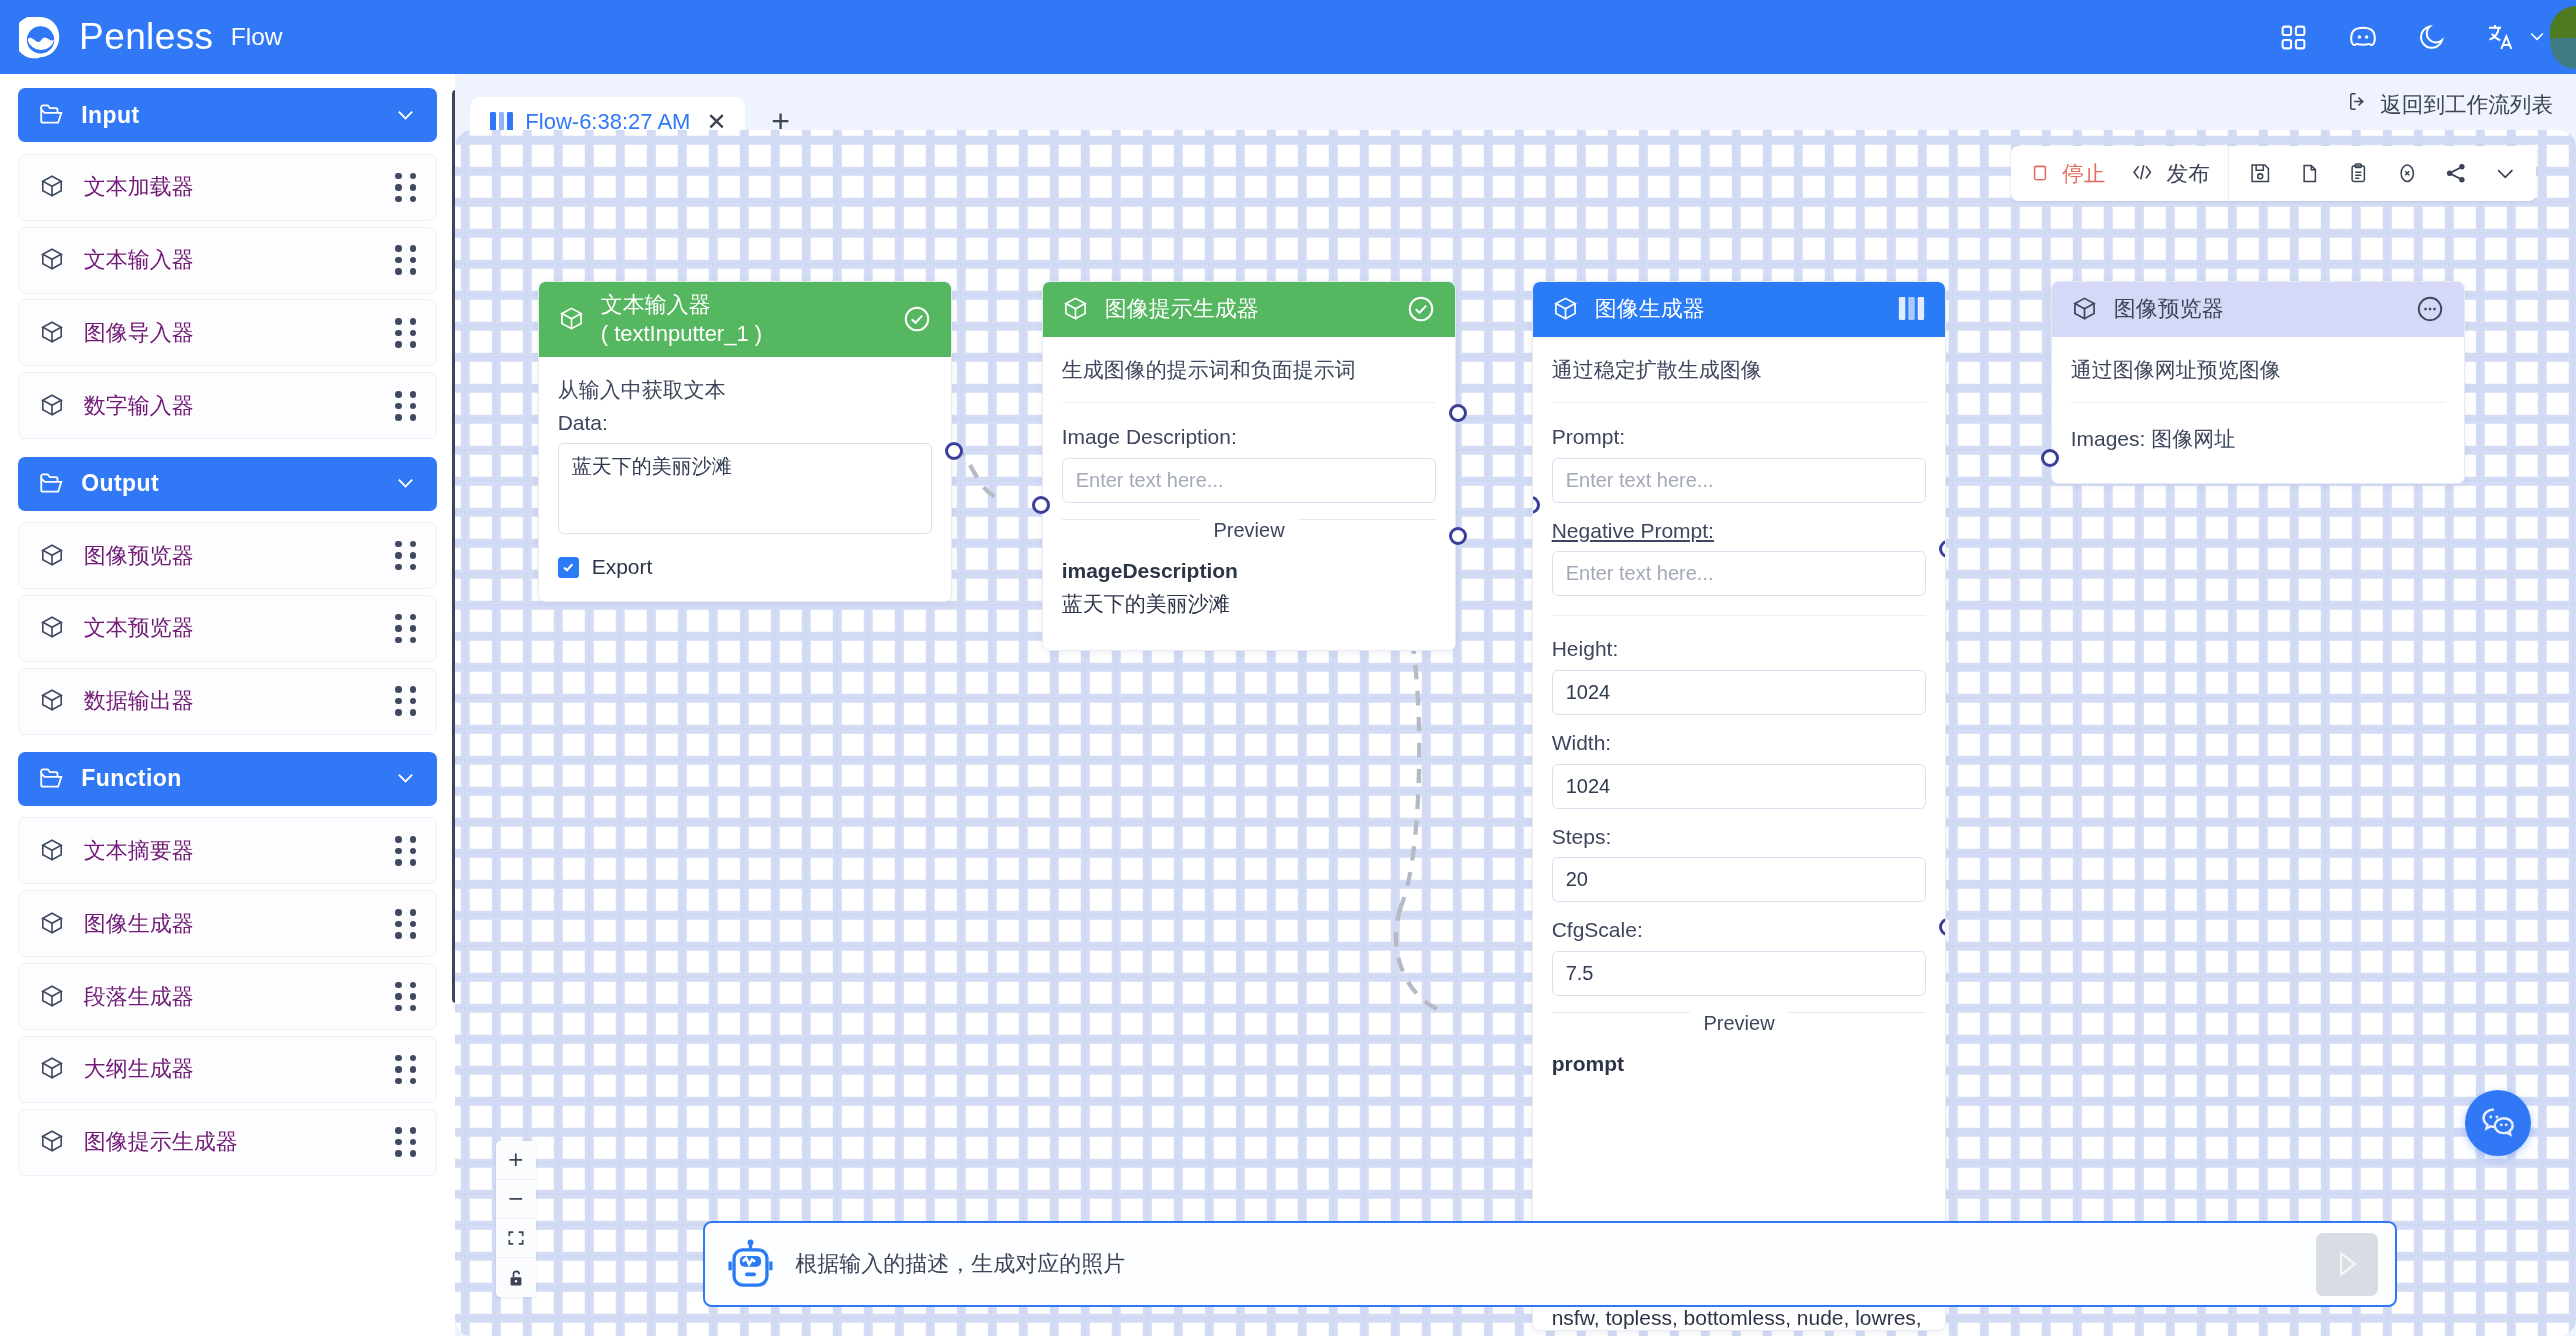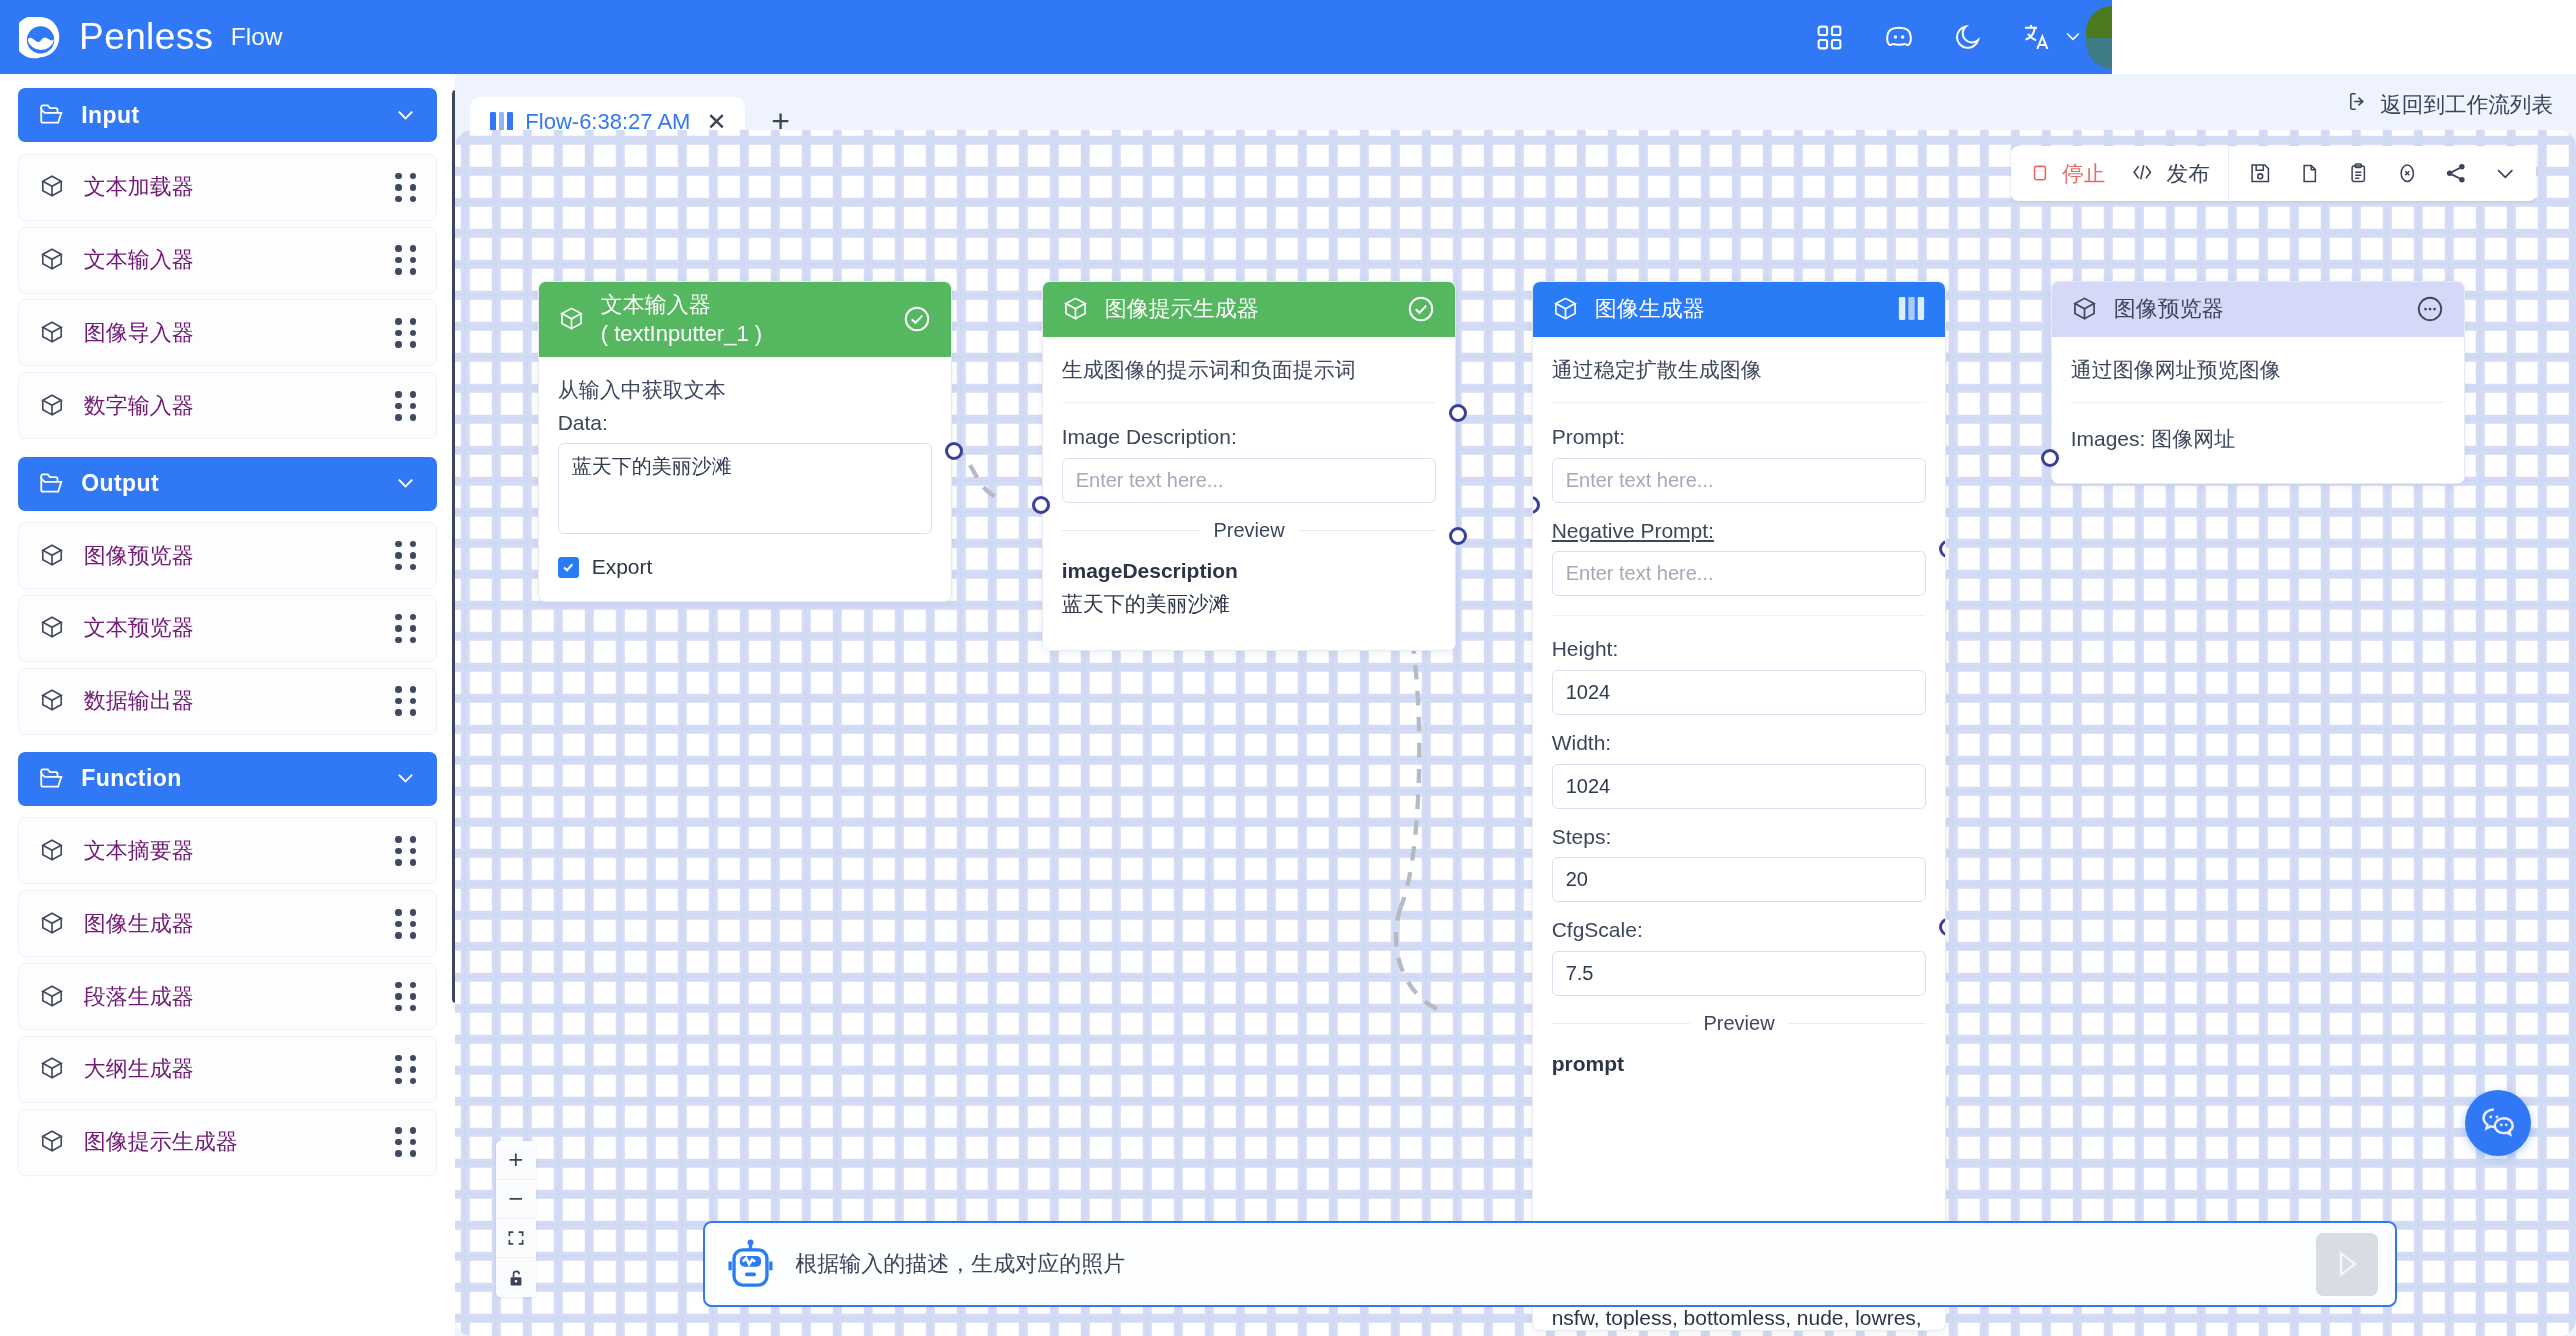--- a/index.html
+++ b/index.html
@@ -5,21 +5,21 @@
   * { box-sizing: border-box; margin: 0; padding: 0; }
   html, body {
     width: 2576px; height: 1336px;
     font-family: "Liberation Sans", "DejaVu Sans", sans-serif;
     background: #ffffff; overflow: hidden;
   }
   .app { position: relative; width: 2576px; height: 1336px; }
 
   
   .topbar {
-    position: absolute; left: 0; top: 0; width: 2112px; height: 74px;
+    position: absolute; left: 0; top: 0; width: 2576px; height: 74px;
     background: #3178f6; display: flex; align-items: center;
   }
   .brand { display: flex; align-items: center; margin-left: 18.7px; }
   .logo-mark { width: 46px; height: 46px; position: relative; }
   .brand-name {
     color: #ffffff; font-size: 37px; font-weight: 300; letter-spacing: 0.4px;
     margin-left: 14.4px;
   }
   .brand-sub { color: #ffffff; font-size: 24.5px; font-weight: 400; margin-left: 17.3px; }
   .top-actions {
@@ -136,21 +136,21 @@
   .ftextarea {
     width: 100%; height: 91px; border: 0.7px solid #dcdef0; border-radius: 5.8px;
     padding: 8.6px 13px; font-size: 20px; color: #303a50; background: #fff;
     font-family: inherit; outline: none; resize: none;
   }
   .checkrow { display: flex; align-items: center; margin-top: 18.7px; }
   .cbox { width: 21px; height: 21px; border-radius: 3.6px; background: #2a7bf6;
           display: flex; align-items: center; justify-content: center; }
   .cbox svg { display: block; }
   .cblabel { color: #2c3448; font-size: 21px; margin-left: 13px; }
-  .prevdiv { display: flex; align-items: center; gap: 13px; margin-top: 16px; }
+  .prevdiv { display: flex; gap: 13px; margin-top: 16px; }
   .prevdiv .ln { flex: 1; height: 0.7px; background: #e7eaf2; }
   .prevdiv .tx { color: #3d465c; font-size: 20px; }
   .prevkey { color: #2c3448; font-size: 21px; font-weight: 700; margin-top: 17.3px; }
   .prevval { color: #2c3448; font-size: 21px; margin-top: 7.2px; }
 
   .port { position: absolute; width: 18px; height: 18px; border-radius: 50%;
           background: #ffffff; border: 3.6px solid #3b3f9c; z-index: 7; }
 
   .edges { position: absolute; inset: 0; z-index: 4; pointer-events: none; }
 

